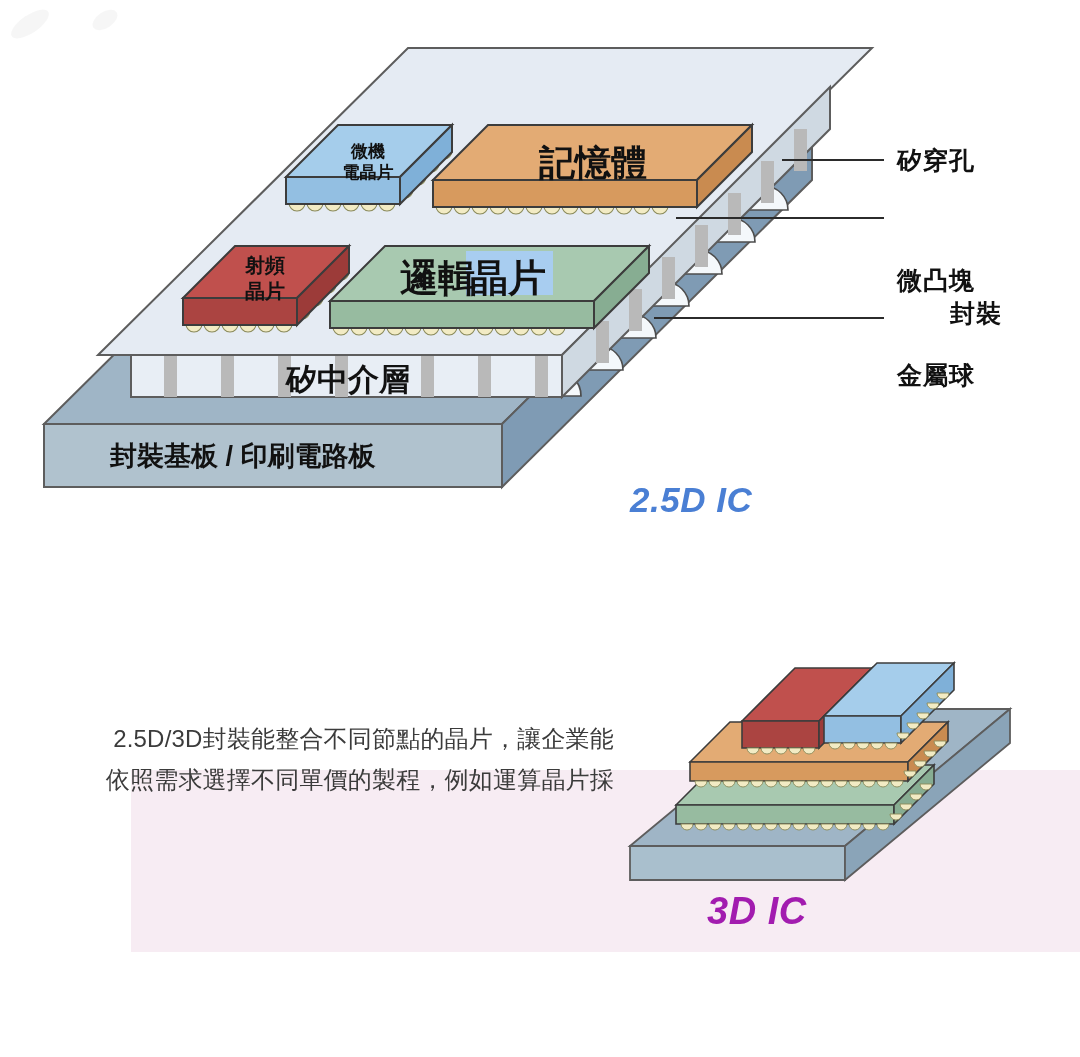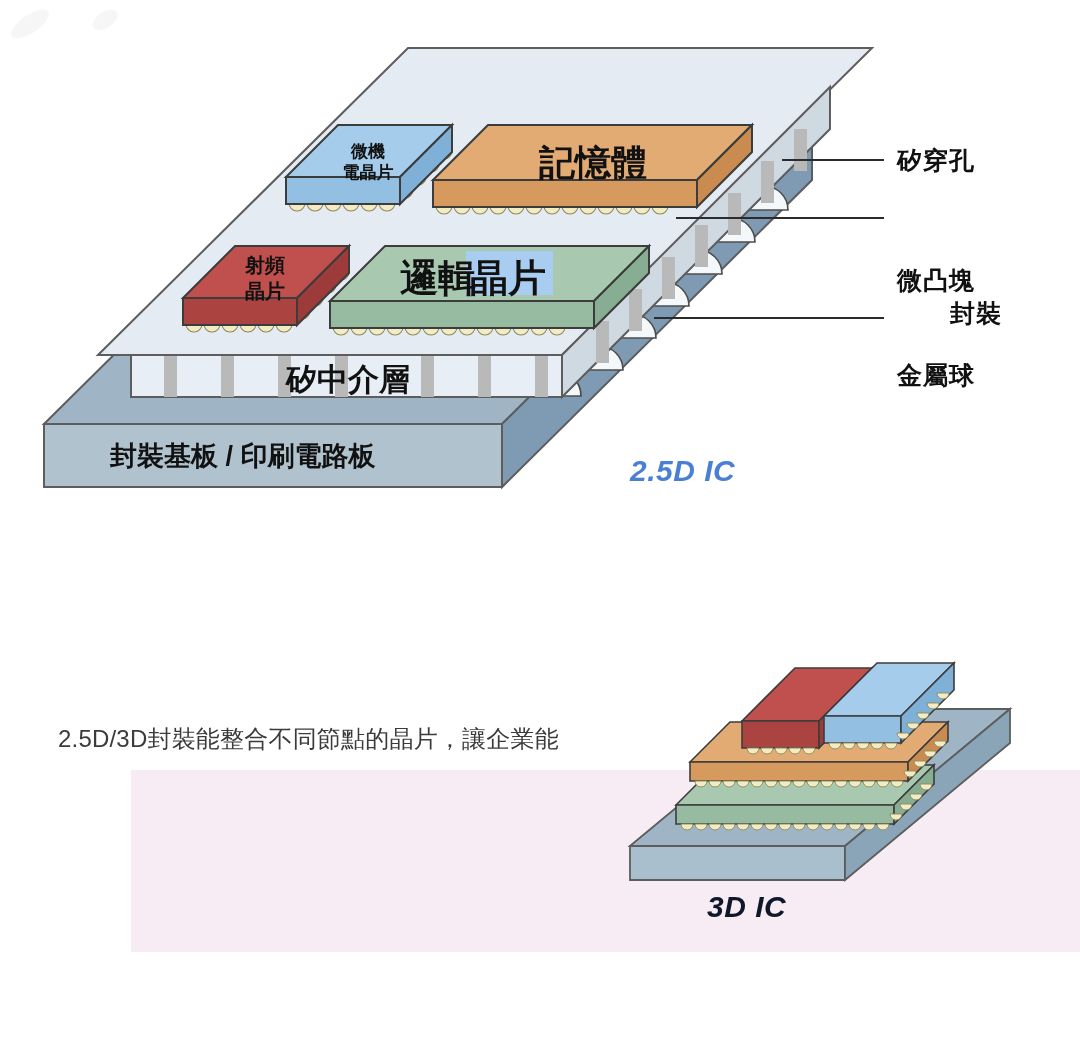--- a/index.html
+++ b/index.html
@@ -18,40 +18,40 @@
     left:131px;top:770px;width:949px;height:182px;
     background:#f7ecf3;
   }
 
   
   .para{
     position:absolute;left:58px;top:718px;width:556px;
     font-size:24px;line-height:41px;color:#3b3b3b;
     letter-spacing:0.2px;font-weight:400;
   }
-  .para span{display:block;white-space:nowrap;}
+  .para span{display:block;white-space:nowrap;text-align:right;}
 
   .callout{
     position:absolute;font-size:25px;font-weight:700;color:#111;
     letter-spacing:1px;line-height:34px;white-space:nowrap;
   }
   .callout.c1{left:897px;top:143px;}
   .callout.c2{left:897px;top:224px;margin-top:39px;}
   .callout.c3{left:950px;top:296px;}
   .callout.c4{left:897px;top:334px;margin-top:24px;}
 
   .tag25d{
-    position:absolute;left:630px;top:454px;
-    font-size:30px;font-weight:700;font-style:italic;
+    position:absolute;left:630px;top:480px;
+    font-size:35px;font-weight:700;font-style:italic;
     color:#4a7fd4;letter-spacing:0.5px;white-space:nowrap;
   }
   .tag3d{
     position:absolute;left:707px;top:890px;
-    font-size:30px;font-weight:700;font-style:italic;
-    color:#0f172a;letter-spacing:0.5px;white-space:nowrap;
+    font-size:38px;font-weight:700;font-style:italic;
+    color:#a21caf;letter-spacing:0.5px;white-space:nowrap;
   }
 
   
   .footer{
     position:absolute;left:0;top:985px;width:1080px;height:55px;
   }
   .topwm{position:absolute;left:880px;top:-14px;}
 </style>
 </head>
 <body>
@@ -326,20 +326,21 @@
   <div class="callout c1">矽穿孔</div>
   <div class="callout c2">微凸塊</div>
   <div class="callout c3">封裝</div>
   <div class="callout c4">金屬球</div>
 
   <div class="tag25d">2.5D IC</div>
   <div class="tag3d">3D IC</div>
 
   <div class="para">
     <span>2.5D/3D封裝能整合不同節點的晶片，讓企業能</span>
+    <span>依照需求選擇不同單價的製程，例如運算晶片採</span>
   </div>
 
   <div class="footer">
     
     
   </div>
 
 </div>
 
 </body></html>

